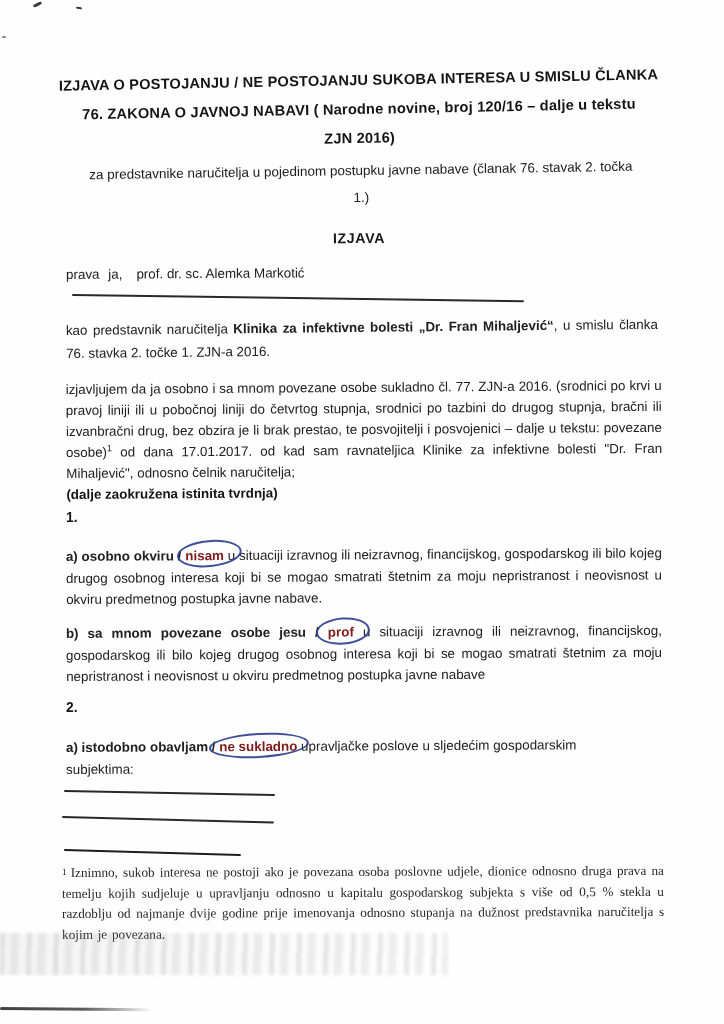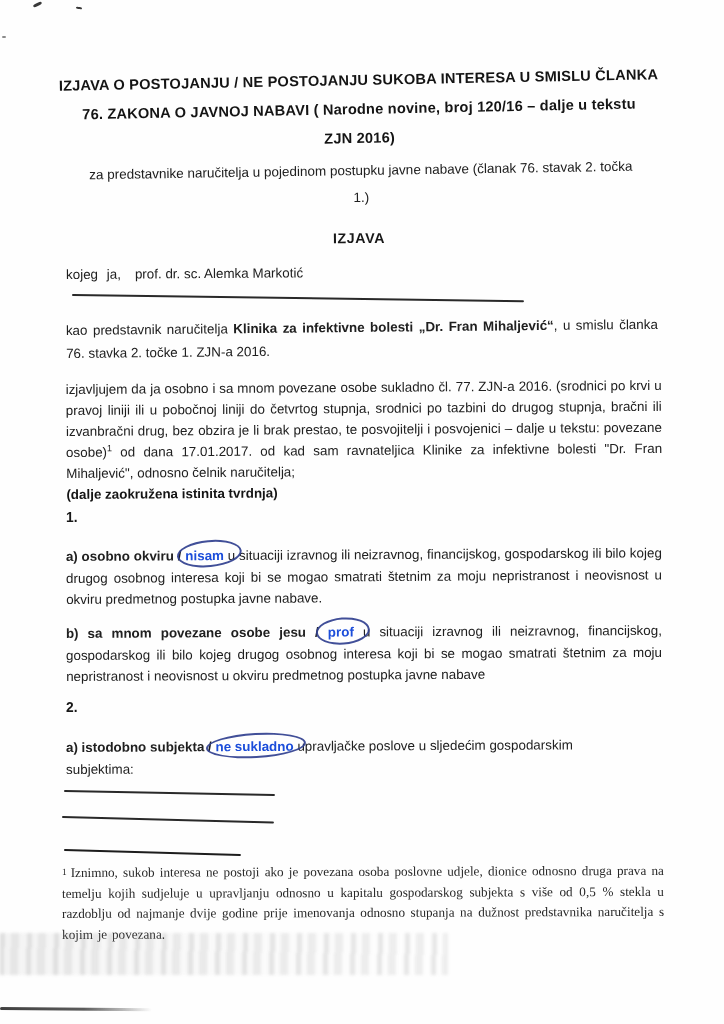--- a/index.html
+++ b/index.html
@@ -57,21 +57,21 @@
   }
   sup { font-size: 9px; line-height: 0; }
   .truth-note { margin-top: 0; color: #161616; }
   .sec-num { left: 66px; font-weight: bold; font-size: 13.8px; color: #1a1a1a; }
   .sec1-num { top: 510px; }
   .item-a { top: 546px; left: 66px; width: 596px; line-height: 21.5px; transform: rotate(-0.35deg); transform-origin: left center; }
   .item-b { top: 623px; left: 66px; width: 596px; line-height: 21.5px; transform: rotate(-0.3deg); transform-origin: left center; }
   .sec2-num { top: 700px; }
   .item-2a { top: 737px; left: 66px; width: 560px; line-height: 21.5px; transform: rotate(-0.3deg); transform-origin: left center; }
 
-  .circled { position: relative; font-weight: bold; white-space: nowrap; color: #1d4ed8; }
+  .circled { position: relative; font-weight: bold; white-space: nowrap; color: #7f1d1d; }
   .circled::after {
     content: ""; position: absolute;
     border: 2.1px solid var(--pen, #32418f); border-radius: 50%;
     opacity: 0.92;
   }
   .c-nisam::after  { left: -8px; right: -18px; top: -8px; bottom: -4px; transform: rotate(-5deg); }
   .c-nisu::after   { left: -12px; right: -16px; top: -7px; bottom: -5px; transform: rotate(-4deg); }
   .c-neobav::after { left: -10px; right: -12px; top: -6px; bottom: -4px; transform: rotate(-3deg); }
 
   .blank-1 { top: 790px; left: 64px; width: 211px; transform: rotate(1.1deg); }
@@ -124,21 +124,21 @@
     </div>
 
     <div class="abs subtitle ctr">
       <div>za predstavnike naručitelja u pojedinom postupku javne nabave (članak 76. stavak 2. točka</div>
       <div>1.)</div>
     </div>
 
     <div class="abs statement-heading ctr">IZJAVA</div>
 
     <div class="abs declarant">
-      <span class="prefix">kojeg ja,</span><span class="name">prof. dr. sc. Alemka Markotić</span>
+      <span class="prefix">prava ja,</span><span class="name">prof. dr. sc. Alemka Markotić</span>
     </div>
     <div class="line name-underline"></div>
 
     <div class="abs rep-para just">
       <span>kao predstavnik naručitelja</span>
       <span class="b">Klinika za infektivne bolesti „Dr. Fran Mihaljević“</span><span>, u smislu članka 76. stavka 2. točke 1. ZJN-a 2016.</span>
     </div>
 
     <div class="abs decl-para just">
       <span>izjavljujem da ja osobno i sa mnom povezane osobe sukladno čl. 77. ZJN-a 2016. (srodnici po krvi u pravoj liniji ili u pobočnoj liniji do četvrtog stupnja, srodnici po tazbini do drugog stupnja, bračni ili izvanbračni drug, bez obzira je li brak prestao, te posvojitelji i posvojenici – dalje u tekstu: povezane osobe)</span><sup>1</sup>
@@ -158,21 +158,21 @@
     <div class="abs item-b just">
       <span class="b">b) sa mnom povezane osobe jesu /</span>
       <span class="circled c-nisu">prof</span>
       <span>u</span>
       <span>situaciji izravnog ili neizravnog, financijskog, gospodarskog ili bilo kojeg drugog osobnog interesa koji bi se mogao smatrati štetnim za moju nepristranost i neovisnost u okviru predmetnog postupka javne nabave</span>
     </div>
 
     <div class="abs sec-num sec2-num">2.</div>
 
     <div class="abs item-2a">
-      <span class="b">a) istodobno subjekta /</span>
+      <span class="b">a) istodobno obavljam /</span>
       <span class="circled c-neobav">ne sukladno</span>
       <span>upravljačke poslove u sljedećim gospodarskim subjektima:</span>
     </div>
 
     <div class="line blank-1"></div>
     <div class="line blank-2"></div>
 
     <div class="line fn-sep"></div>
     <div class="abs footnote just">
       <span class="fn-marker">1</span><span>Iznimno, sukob interesa ne postoji ako je povezana osoba poslovne udjele, dionice odnosno druga prava na temelju kojih sudjeluje u upravljanju odnosno u kapitalu gospodarskog subjekta s više od 0,5 % stekla u razdoblju od najmanje dvije godine prije imenovanja odnosno stupanja na dužnost predstavnika naručitelja s kojim je povezana.</span>

